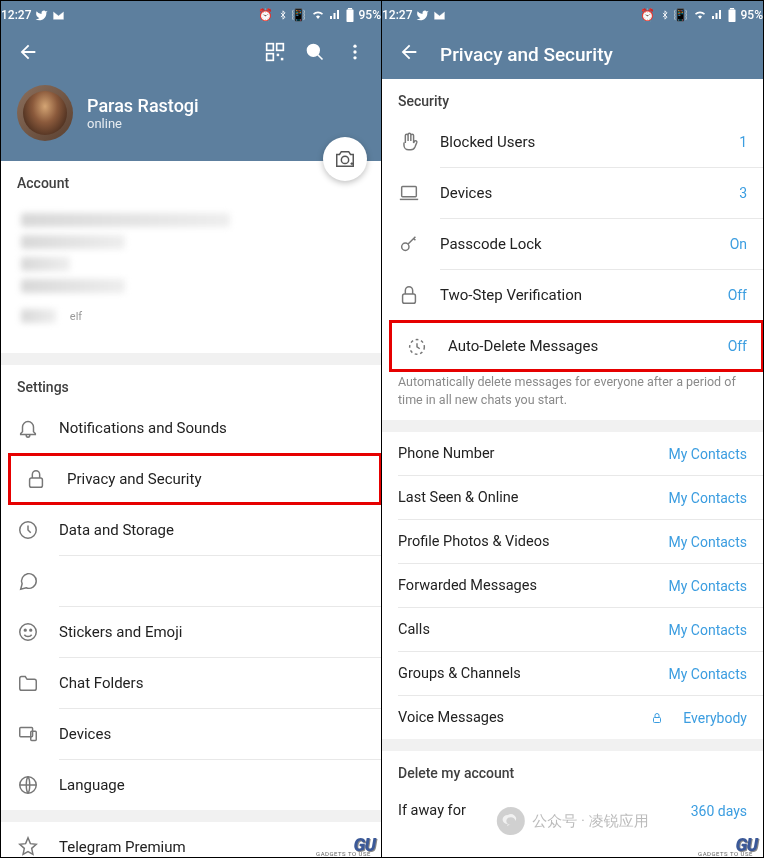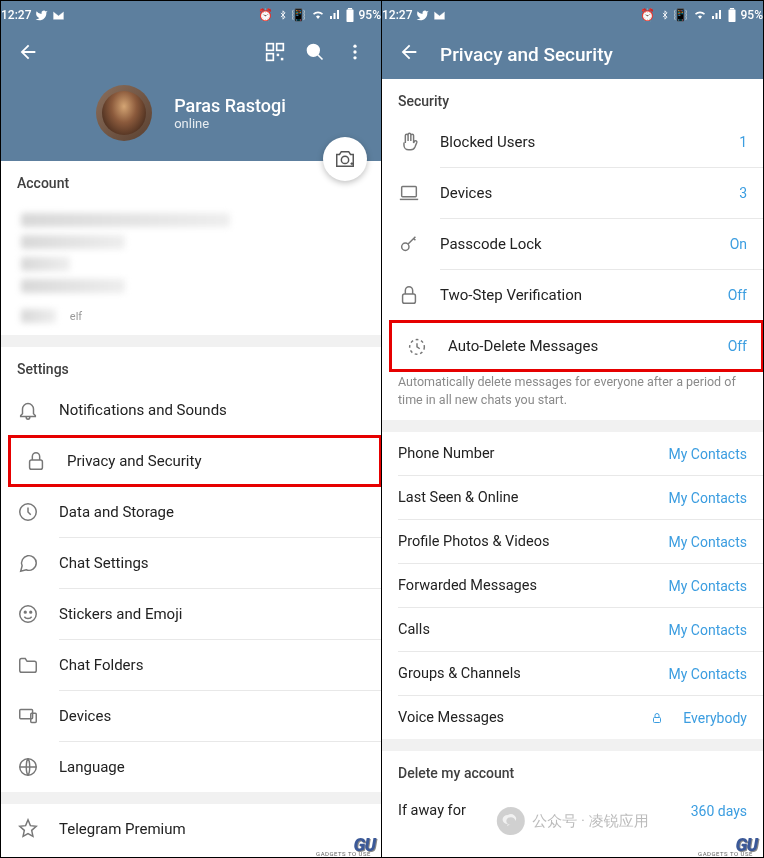--- a/index.html
+++ b/index.html
@@ -51,21 +51,21 @@
 .app-bar .title { font-size: 19px; font-weight: 500; }
 .app-bar .icons { margin-left: auto; display: flex; gap: 20px; align-items: center; }
 .app-bar svg { fill: #fff; }
 
 .profile-header {
   background: #5d7f9e;
   color: #fff;
   padding: 6px 16px 20px;
   position: relative;
 }
-.profile-row { display: flex; align-items: center; gap: 22px; justify-content: center; }
+.profile-row { display: flex; align-items: center; gap: 14px; }
 .avatar {
   width: 56px; height: 56px; border-radius: 50%;
   background: linear-gradient(135deg, #8b6f5c 0%, #5a4030 100%);
   display: flex; align-items: center; justify-content: center;
   overflow: hidden;
 }
 .avatar-img {
   width: 44px; height: 44px; border-radius: 50%;
   background: radial-gradient(ellipse at 50% 35%, #d4a574 0%, #8b5a3c 40%, #2a1810 100%);
 }
@@ -79,21 +79,21 @@
 }
 
 .section { background:#fff; }
 .section-header {
   color: #404040; font-size: 14px; font-weight: 500;
   padding: 14px 16px 8px;
 }
 .section-header.tight { padding-top: 14px; }
 
 .blurred-block {
-  padding: 6px 16px 4px;
+  padding: 6px 16px 22px;
   position: relative;
 }
 .blur-line {
   height: 14px; margin: 8px 4px; border-radius: 2px;
   background: linear-gradient(90deg, #d8d8d8, #eee);
   filter: blur(3px);
 }
 .blur-line.w1 { width: 60%; } .blur-line.w2 { width: 30%; }
 .blur-line.w3 { width: 14%; } .blur-line.w4 { width: 30%; }
 .blur-line.w5 { width: 10%; }
@@ -303,21 +303,20 @@
       <span class="label">Data and Storage</span>
     </div>
     <div class="thin-divider"></div>
 
     <div class="list-item">
       <span class="icon-slot">
         <svg width="22" height="22" viewBox="0 0 24 24">
               <path d="M21 12a8 8 0 0 1-11 7.4L4 21l1.6-6A8 8 0 1 1 21 12z"></path>
             </svg>
       </span>
-      <span class="label">Chat Settings</span>
     </div>
     <div class="thin-divider"></div>
 
     <div class="list-item">
       <span class="icon-slot">
         <svg width="22" height="22" viewBox="0 0 24 24">
               <circle cx="12" cy="12" r="9"></circle>
               <circle cx="9" cy="10" r="1" fill="#777"></circle>
               <circle cx="15" cy="10" r="1" fill="#777"></circle>
               <path d="M8 15c1 1.5 2.5 2 4 2s3-.5 4-2"></path>

